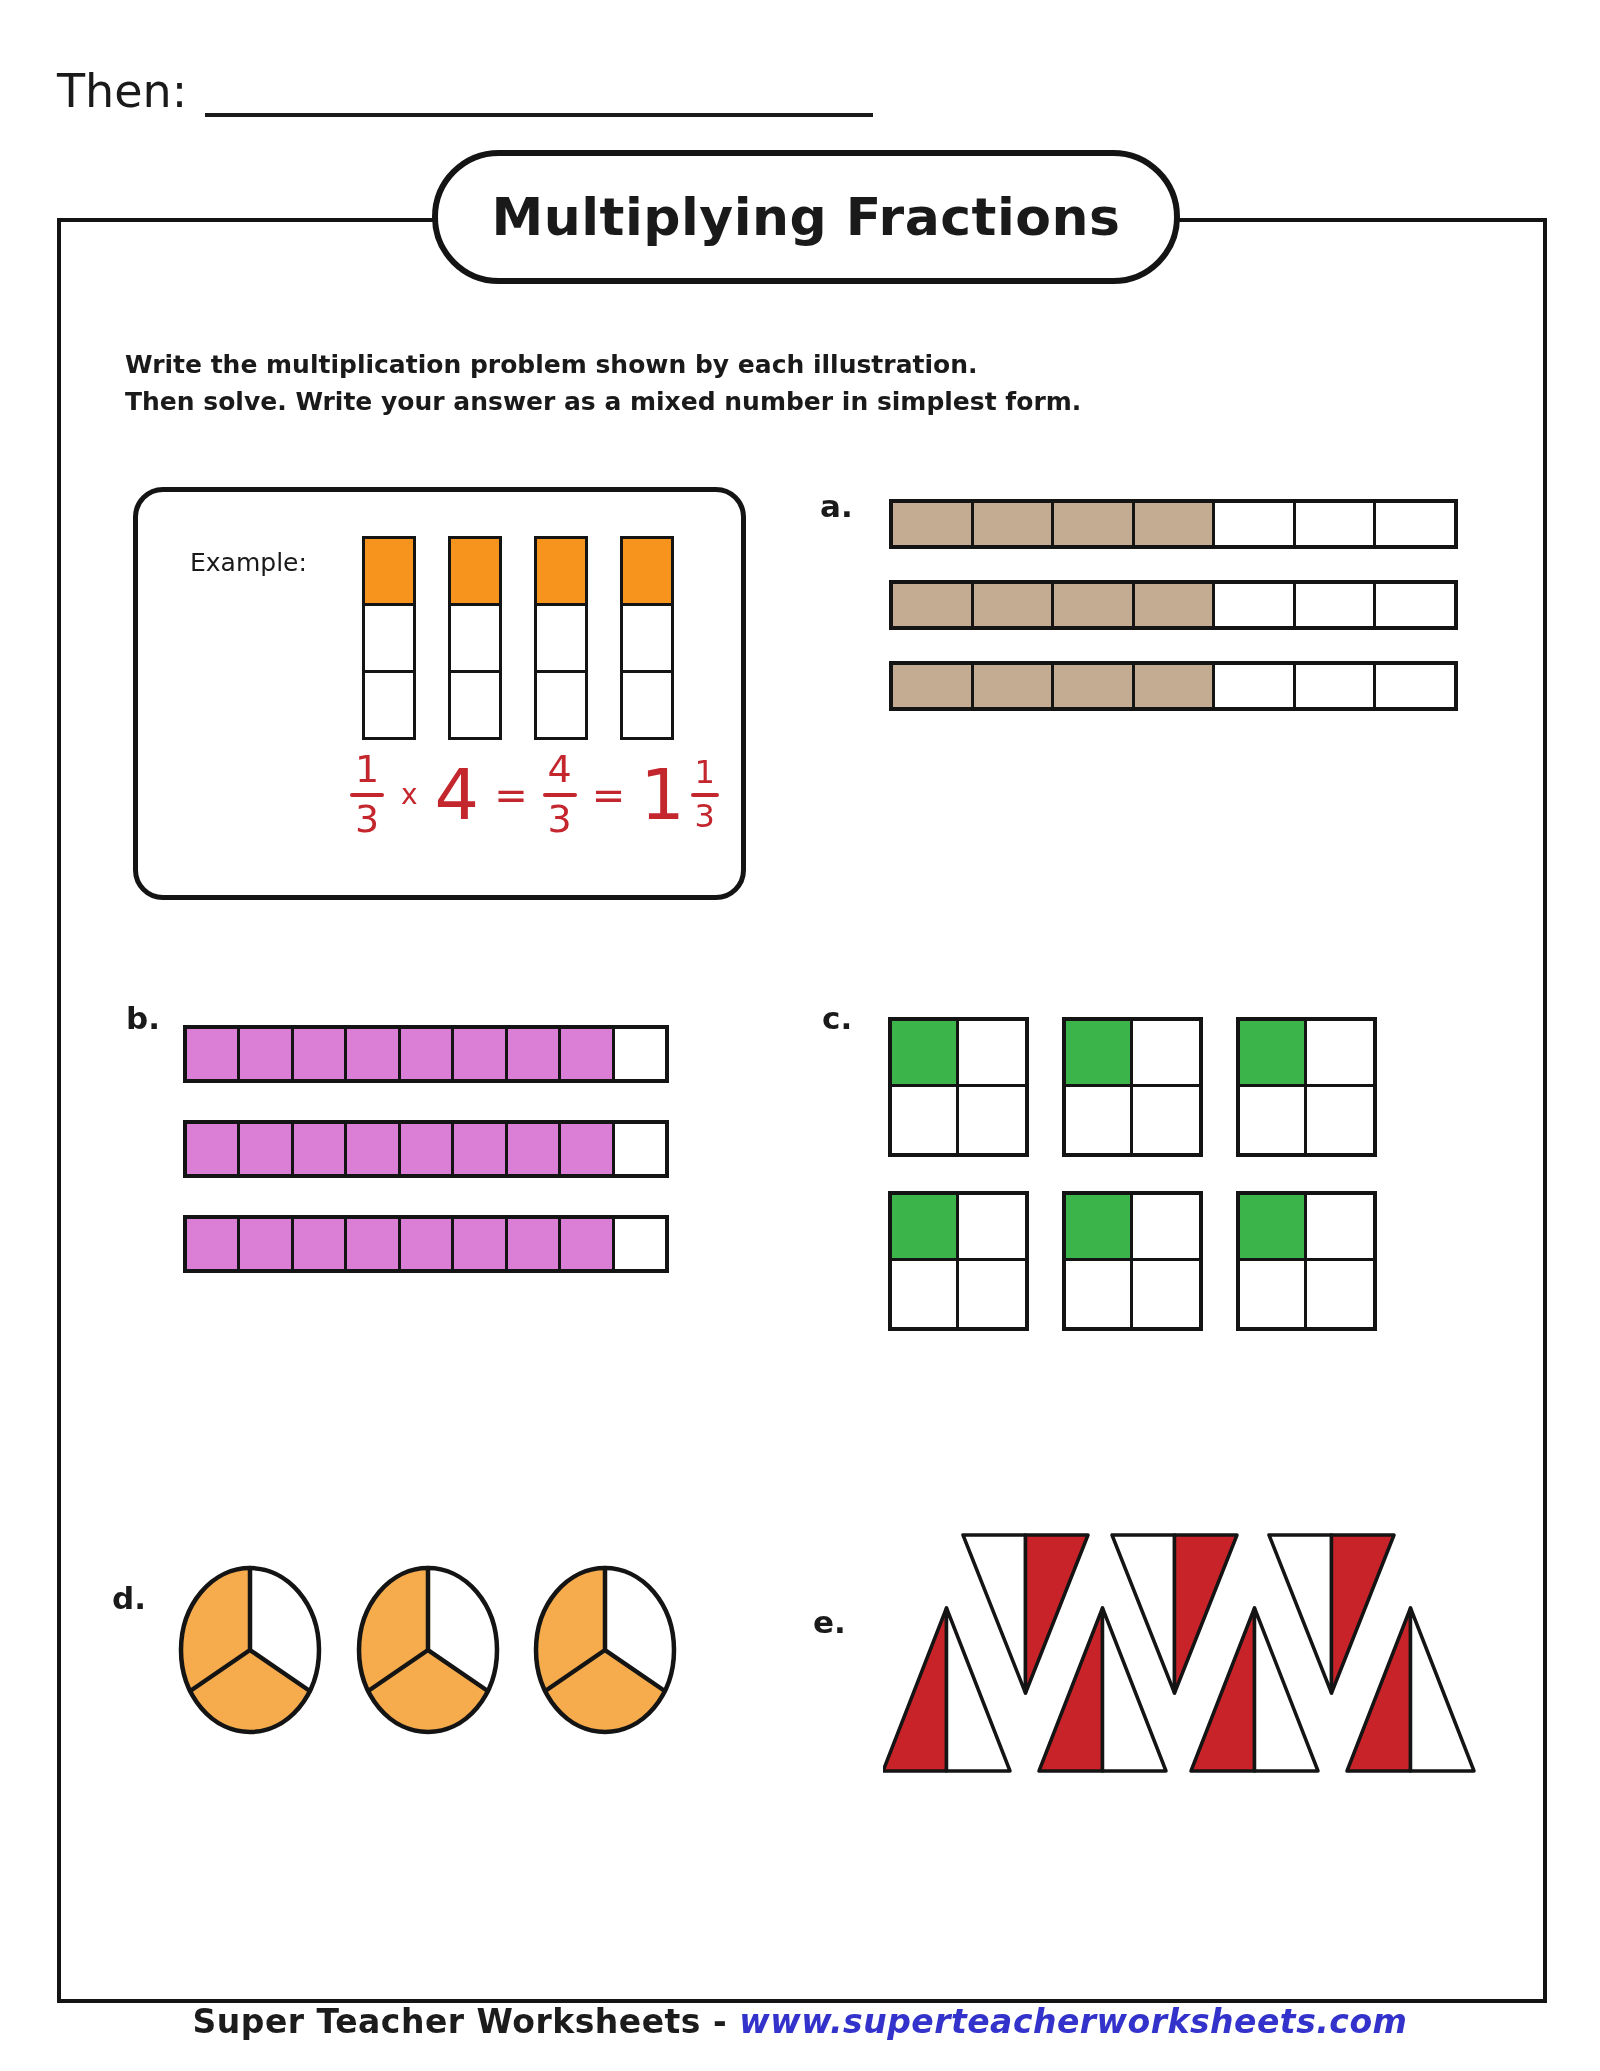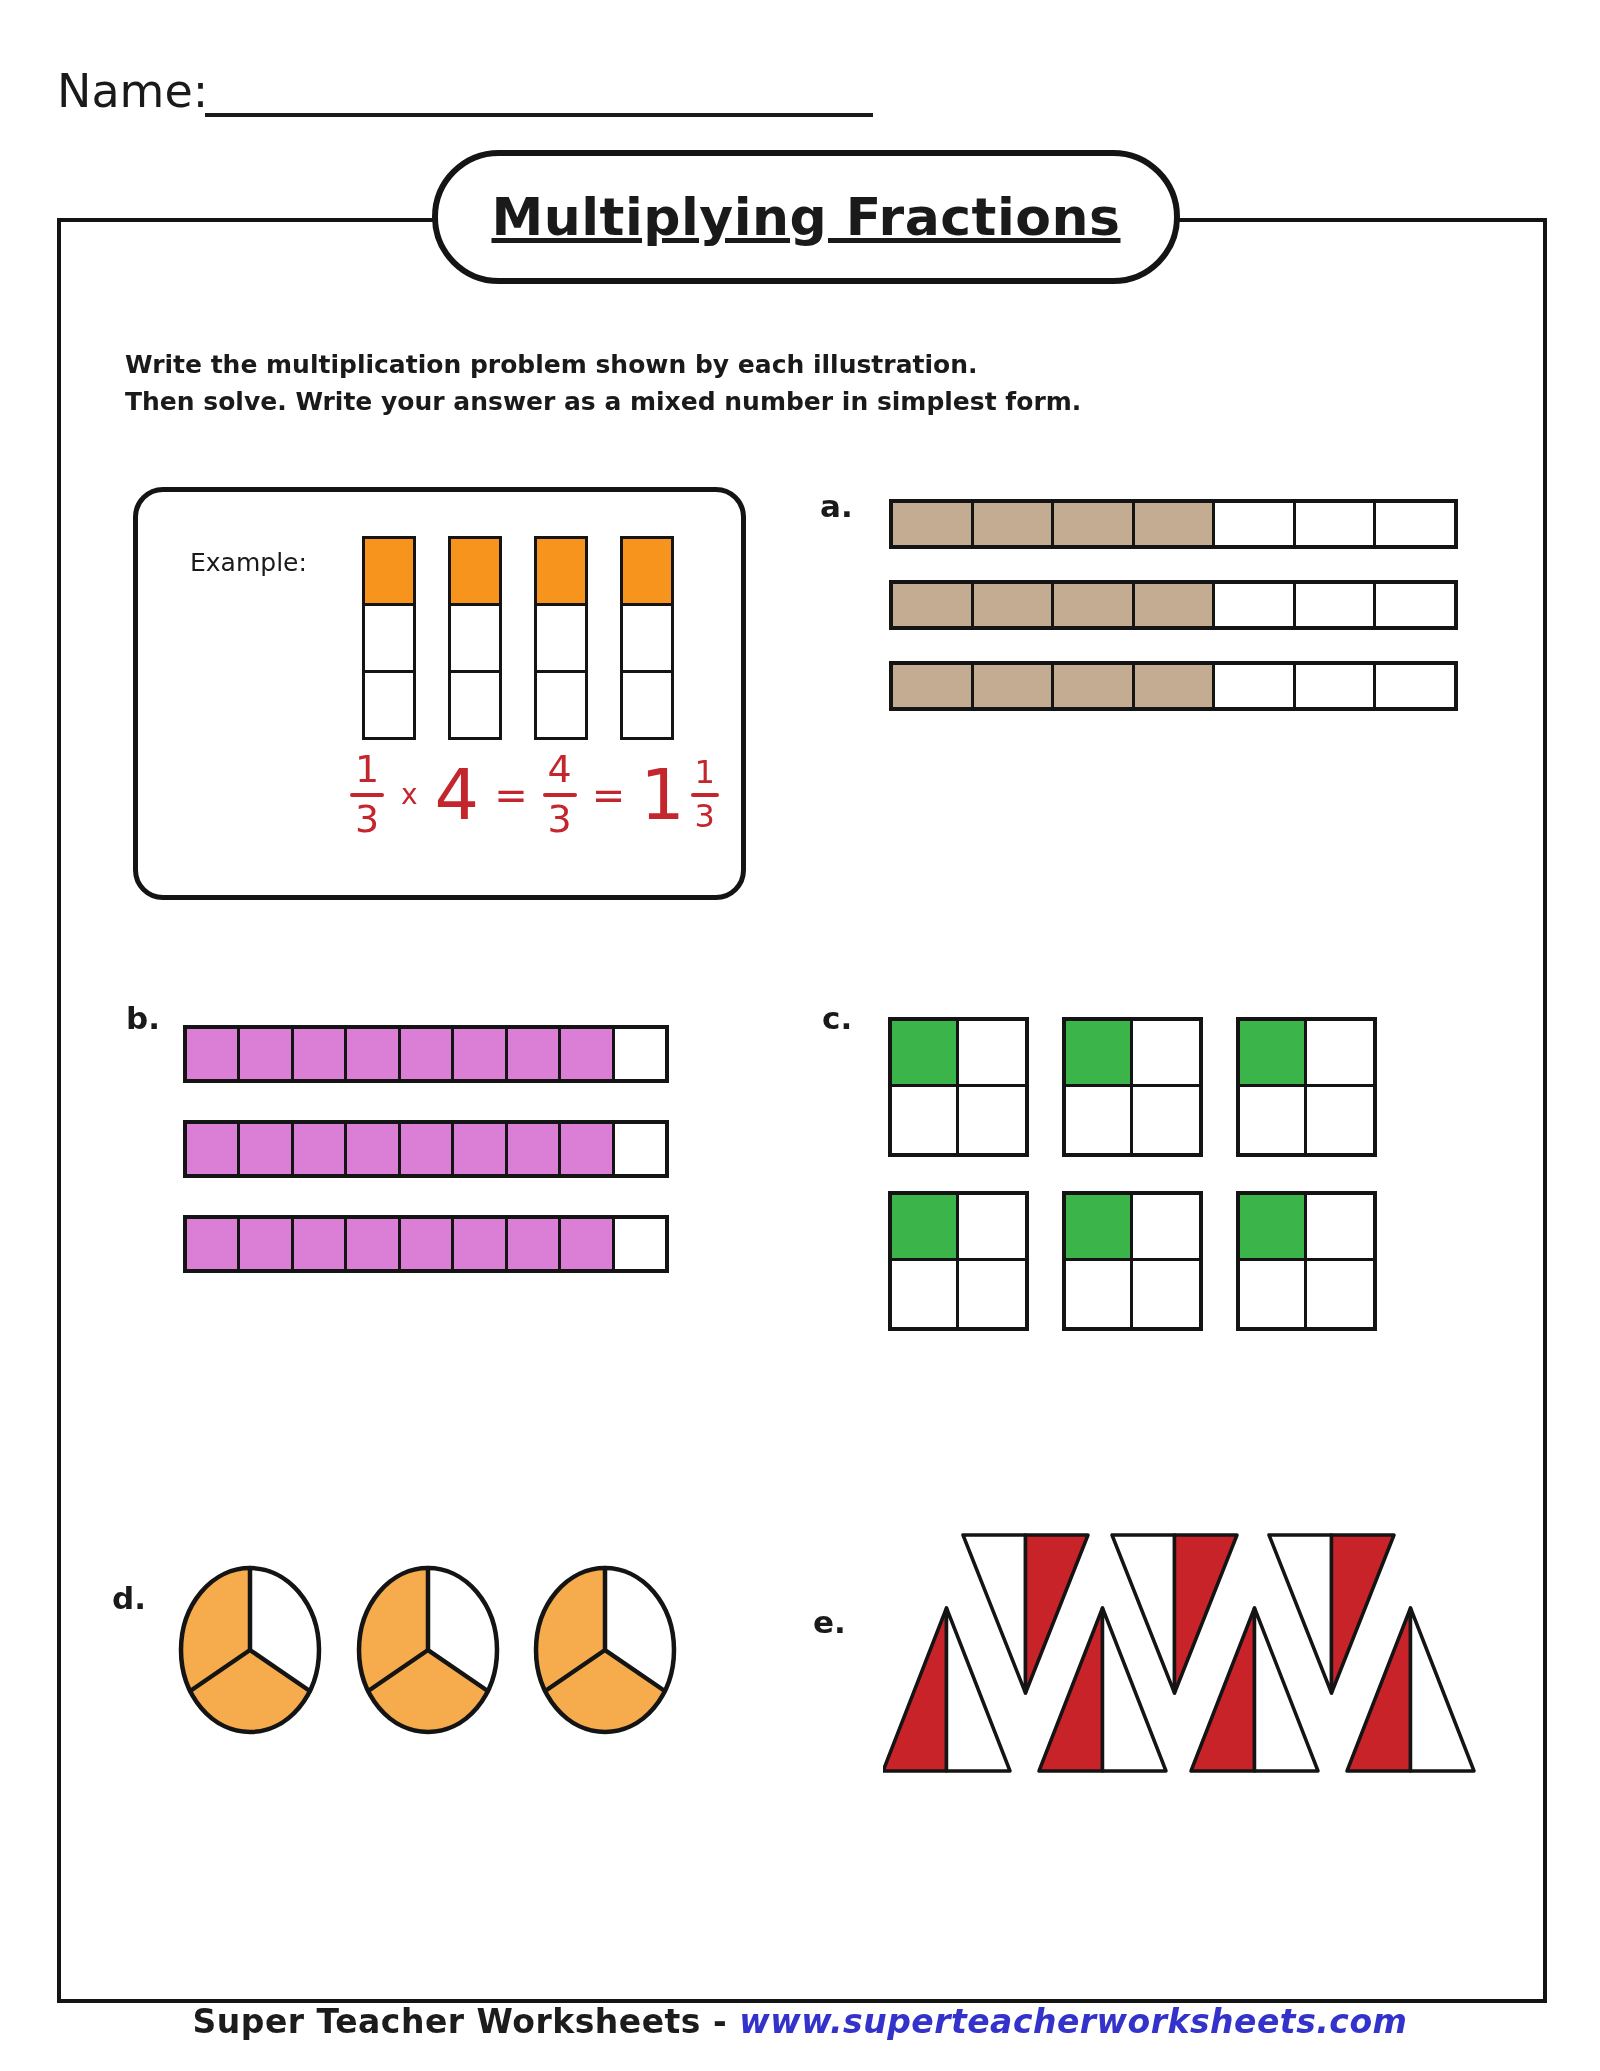--- a/index.html
+++ b/index.html
@@ -10,21 +10,21 @@
   .name-label{position:absolute;left:57px;top:64px;font-size:46px;font-weight:500;}
   .name-line{position:absolute;left:205px;top:113px;width:668px;height:4px;background:#1a1a1a;}
 
   
   .main-box{position:absolute;left:57px;top:218px;width:1490px;height:1785px;
             border:4px solid #141414;box-sizing:border-box;background:#fff;}
 
   
   .title-pill{position:absolute;left:432px;top:150px;width:748px;height:134px;
               background:#fff;border:6px solid #141414;border-radius:70px;
-              box-sizing:border-box;display:flex;align-items:center;justify-content:center;z-index:3;text-decoration:underline;}
+              box-sizing:border-box;display:flex;align-items:center;justify-content:center;z-index:3;}
   .title-pill span{font-size:52px;font-weight:800;letter-spacing:0.5px;}
 
   
   .instructions{position:absolute;left:125px;top:346px;font-size:25px;font-weight:700;line-height:37px;z-index:2;}
 
   
   .example-box{position:absolute;left:133px;top:487px;width:613px;height:413px;
                border:5px solid #141414;border-radius:30px;box-sizing:border-box;background:#fff;z-index:2;}
   .example-label{position:absolute;left:52px;top:56px;font-size:25px;font-weight:400;}
   .example-bars{position:absolute;left:224px;top:44px;display:flex;gap:32px;}
@@ -78,21 +78,21 @@
   
   .footer{position:absolute;left:0;top:2002px;width:100%;text-align:center;
           font-size:33px;font-weight:700;letter-spacing:0.5px;color:#1c1c1c;}
   .footer .url{font-style:italic;}
 </style>
 </head>
 <body>
 
 <div class="page">
 
-  <div class="name-label">Name:</div>
+  <div class="name-label">Then:</div>
   <div class="name-line"></div>
 
   <div class="main-box"></div>
 
   <div class="title-pill">
     <span>Multiplying Fractions</span>
   </div>
 
   <div class="instructions">
     <div>Write the multiplication problem shown by each illustration.</div>

